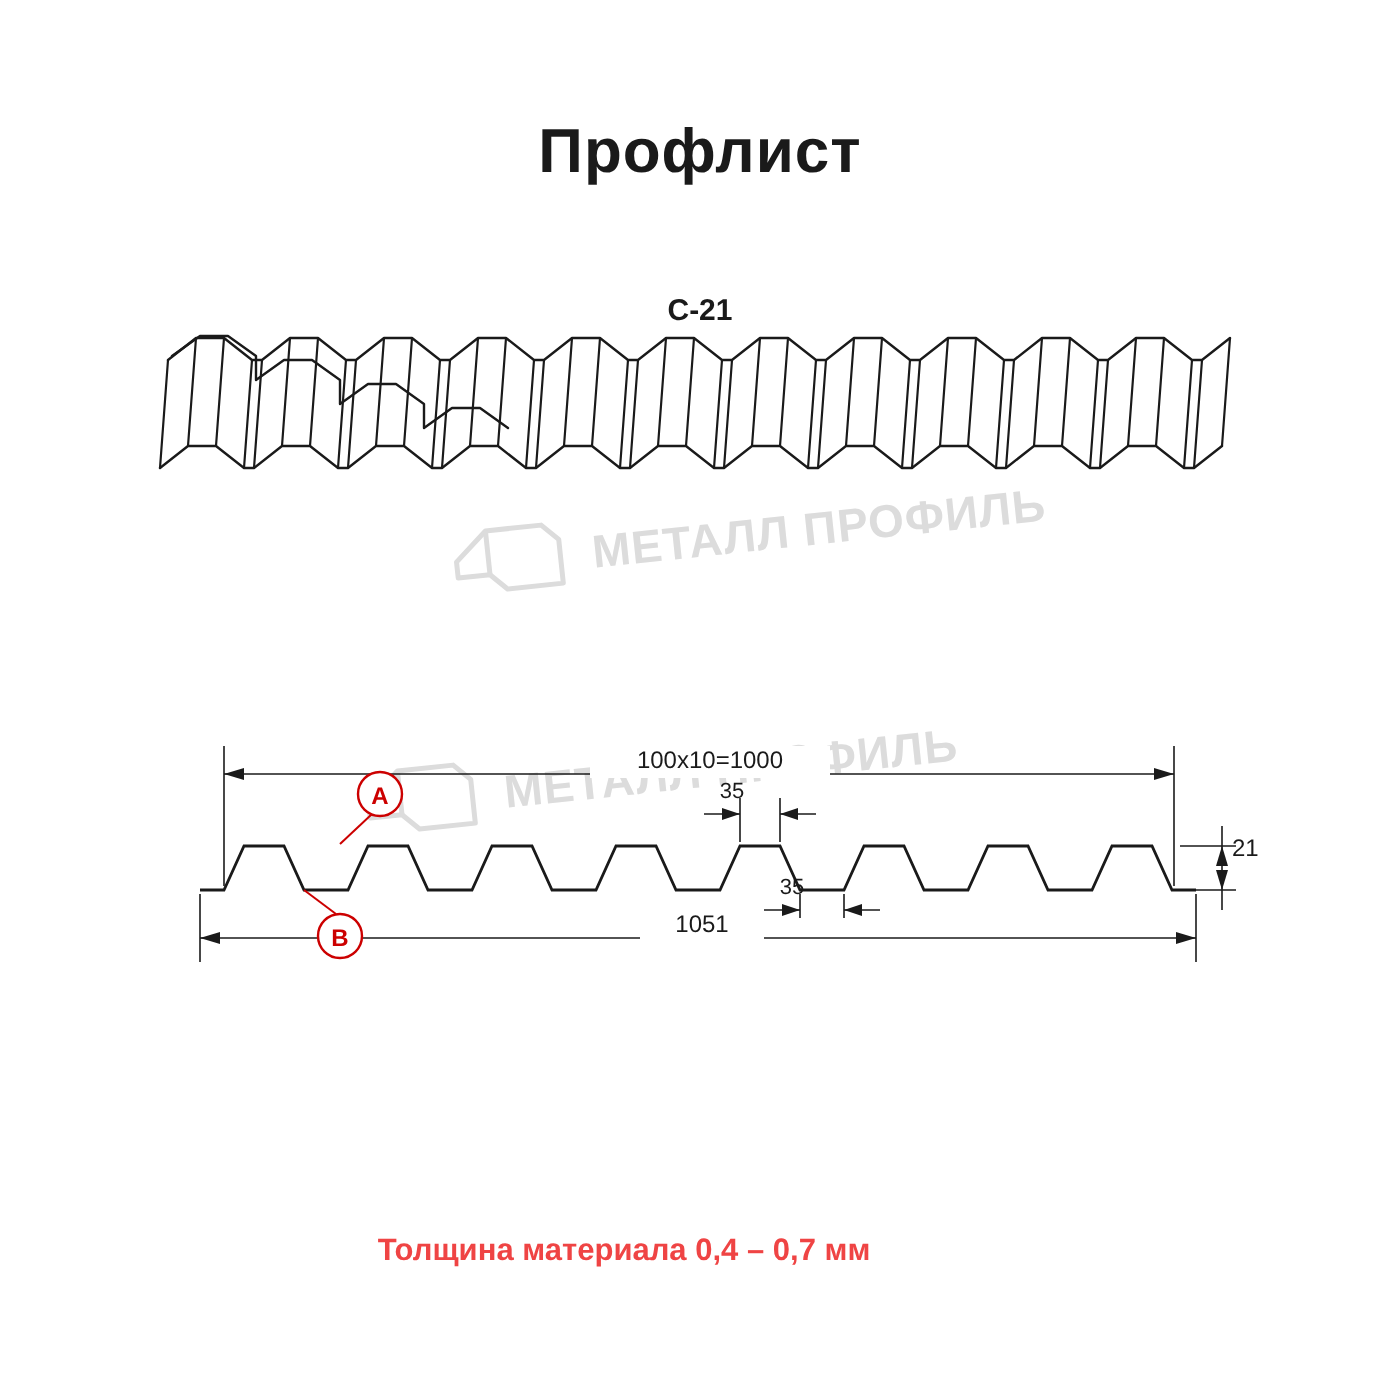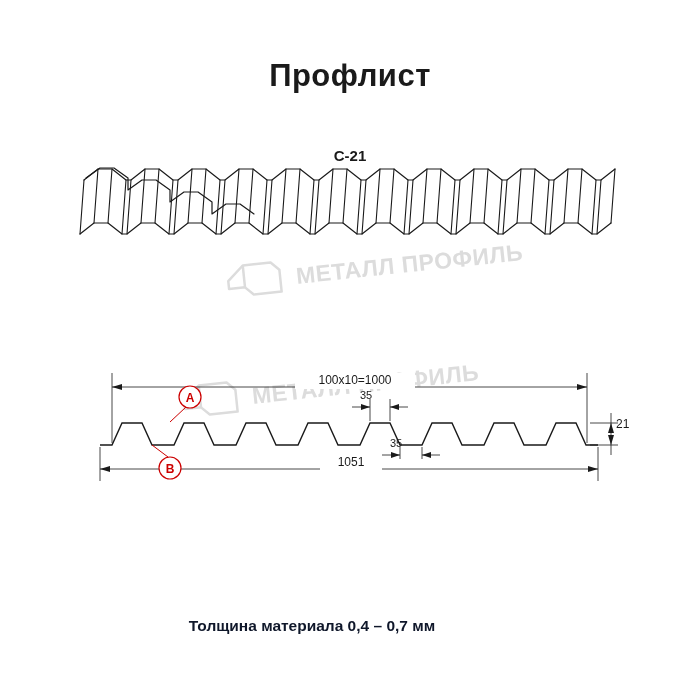--- a/index.html
+++ b/index.html
@@ -57,21 +57,21 @@
     text-align: center;
   }
   .footer {
     position: absolute;
     top: 617px;
     left: 0;
     width: 624px;
     text-align: center;
     font-size: 15.5px;
     font-weight: bold;
-    color: #0f172a;
+    color: #ef4444;
   }
   .wm {
     position: absolute;
     pointer-events: none;
     user-select: none;
   }
   .wm-1 {
     top: 236px;
     left: 222px;
     width: 300px;

